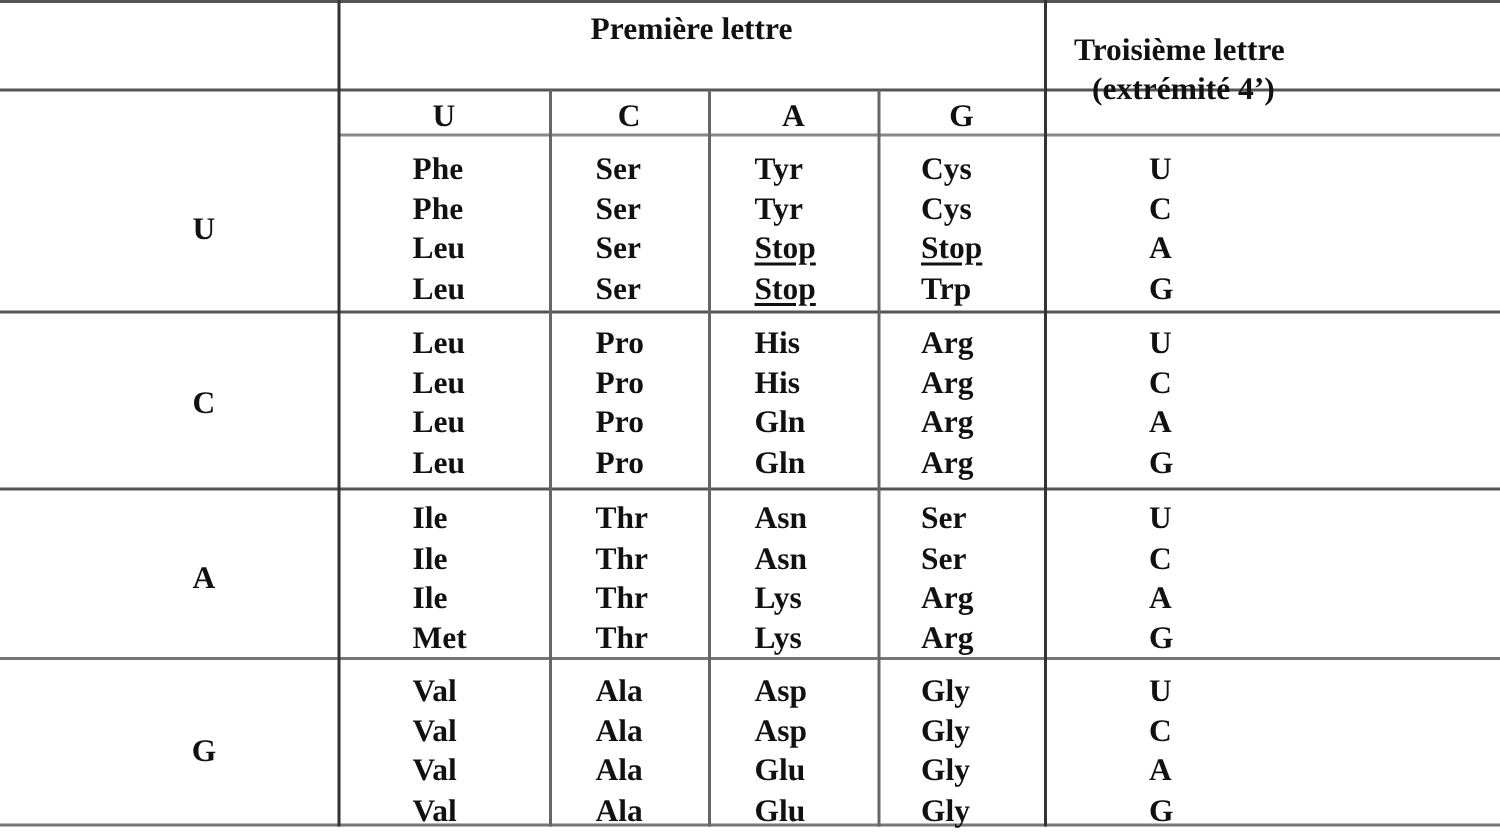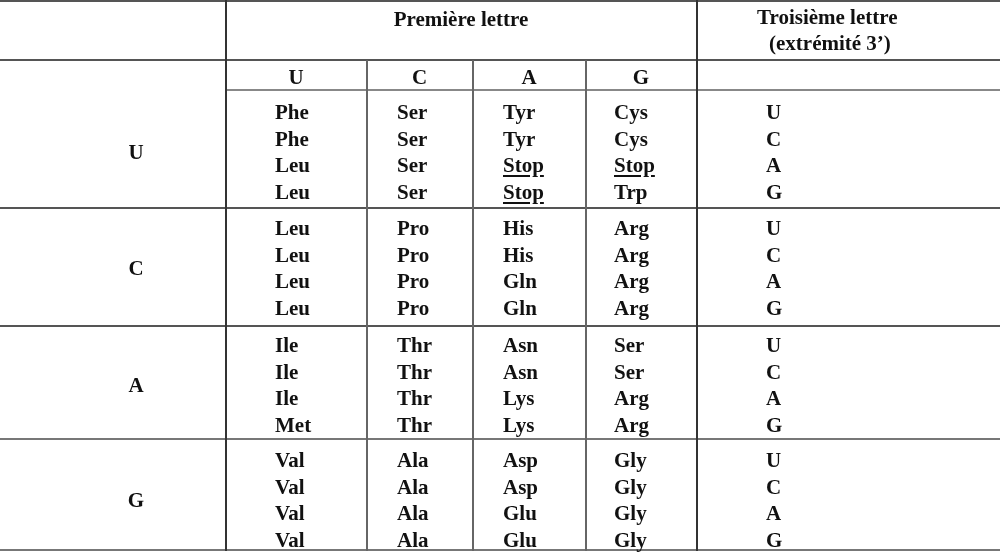--- a/index.html
+++ b/index.html
@@ -25,23 +25,23 @@
   <div class="hl" style="top:438px; background:#777;"></div>
   <div class="hl" style="top:549px; background:#777;"></div>
 
   <div class="vl" style="left:225px; top:0; height:551px;"></div>
   <div class="vl" style="left:366px; top:60px; height:491px; background:#666;"></div>
   <div class="vl" style="left:472px; top:60px; height:491px; background:#666;"></div>
   <div class="vl" style="left:585px; top:60px; height:491px; background:#666;"></div>
   <div class="vl" style="left:696px; top:0; height:551px;"></div>
 
   <div class="txt ctr" style="left:226px; width:470px; top:6px;">Première lettre</div>
-  <div class="txt" style="left:716px; top:4px;margin-left:41px;">
+  <div class="txt" style="left:716px; top:20px;">
     <div>Troisième lettre</div>
-    <div style="padding-left:12px;">(extrémité 3’)</div>
+    <div style="padding-left:12px;">(extrémité 4’)</div>
   </div>
 
   <div class="txt ctr" style="left:226px; width:140px; top:64px;">U</div>
   <div class="txt ctr" style="left:367px; width:105px; top:64px;">C</div>
   <div class="txt ctr" style="left:473px; width:112px; top:64px;">A</div>
   <div class="txt ctr" style="left:586px; width:110px; top:64px;">G</div>
 
   <div id="body-area">
       <div class="txt ctr" style="left: 0px; width: 272px; top: 138.75px;">U</div>
       <div class="txt" style="left: 275px; top: 99px;">Phe</div>

